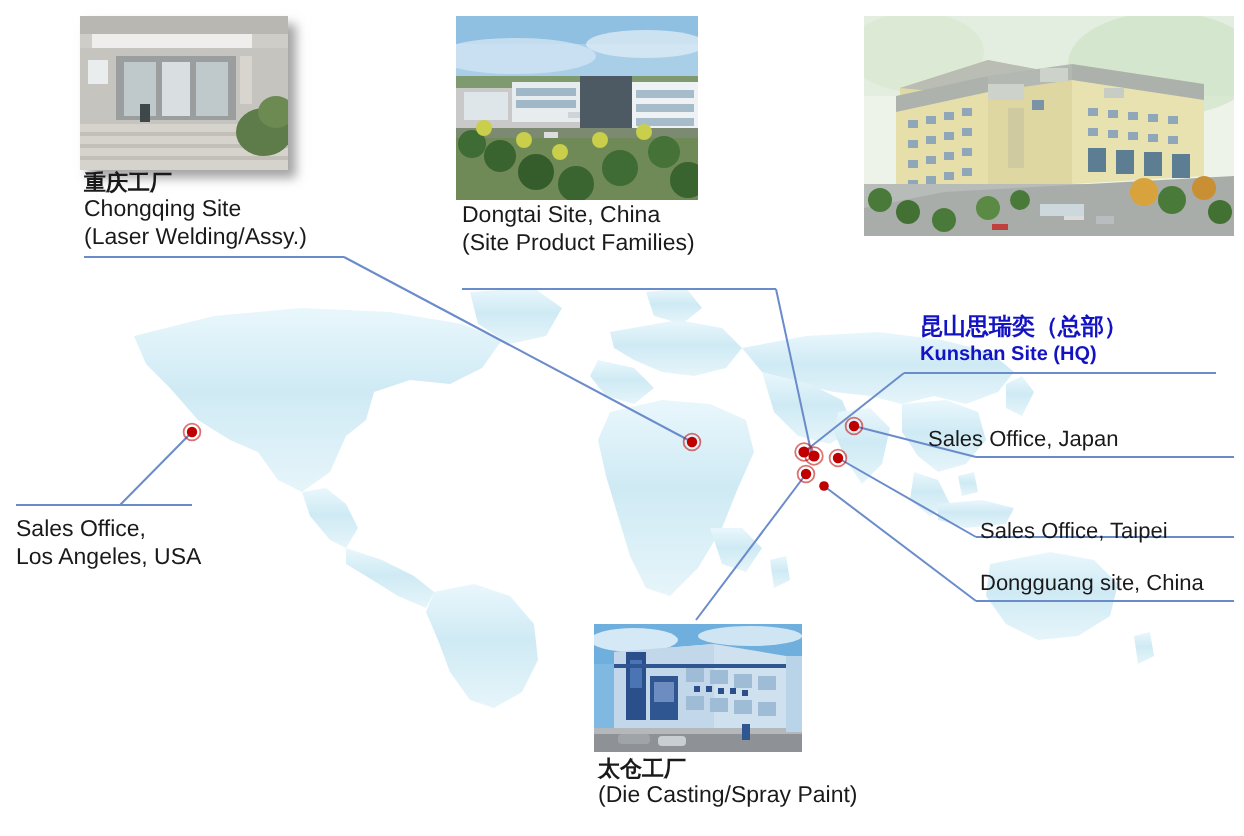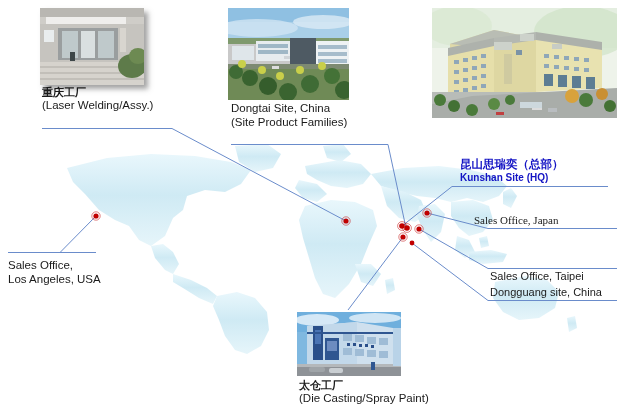--- a/index.html
+++ b/index.html
@@ -220,20 +220,21 @@
       <rect x="0" y="64" width="104" height="2" fill="#c2bfb9"></rect>
       <rect x="0" y="70" width="104" height="2" fill="#c2bfb9"></rect>
       <ellipse cx="92" cy="58" rx="14" ry="12" fill="#5e7b4a"></ellipse>
       <ellipse cx="98" cy="48" rx="9" ry="8" fill="#6d8a52"></ellipse>
       <rect x="30" y="44" width="5" height="9" fill="#3e4749"></rect>
     </svg>
   </div>
 
   <div class="caption" style="left:42px; top:86px;">
     <div class="cap-cn">重庆工厂</div>
+    <div class="cap-en">Chongqing Site</div>
     <div class="cap-en">(Laser Welding/Assy.)</div>
   </div>
 
   <div class="photo" style="left:228px; top:8px; width:121px; height:92px;">
     <svg class="inner" viewBox="0 0 121 92" preserveAspectRatio="none" aria-hidden="true">
       <rect x="0" y="0" width="121" height="32" fill="#a9cfe8"></rect>
       <rect x="0" y="0" width="121" height="14" fill="#8fc0e2"></rect>
       <ellipse cx="30" cy="20" rx="40" ry="9" fill="#cfe3f2" opacity="0.8"></ellipse>
       <ellipse cx="95" cy="14" rx="30" ry="7" fill="#dbeaf5" opacity="0.8"></ellipse>
       <rect x="0" y="30" width="121" height="6" fill="#7f9a6e"></rect>
@@ -356,23 +357,23 @@
       <rect x="116" y="100" width="9" height="4" fill="#b9bdc0"></rect>
       <rect x="88" y="94" width="22" height="6" fill="#cdd8dd"></rect>
     </svg>
   </div>
 
   <div class="hq-label" style="left:460px; top:158px;">
     <div class="hq-cn">昆山思瑞奕（总部）</div>
     <div class="hq-en">Kunshan Site (HQ)</div>
   </div>
 
-  <div class="label-line" style="left:474px; top:214px;font-family:Liberation Serif, serif;">Sales Office, Japan</div>
-
-  <div class="label-line" style="left:490px; top:270px;">Sales Office, Taipei</div>
+  <div class="label-line" style="left:464px; top:214px;">Sales Office, Japan</div>
+
+  <div class="label-line" style="left:490px; top:260px;">Sales Office, Taipei</div>
 
   <div class="label-line" style="left:490px; top:286px;">Dongguang site, China</div>
 
   <div class="caption" style="left:8px; top:259px;">
     <div class="cap-en">Sales Office,</div>
     <div class="cap-en">Los Angeles, USA</div>
   </div>
 
   <div class="photo" style="left:297px; top:312px; width:104px; height:64px;">
     <svg class="inner" viewBox="0 0 104 64" preserveAspectRatio="none" aria-hidden="true">

